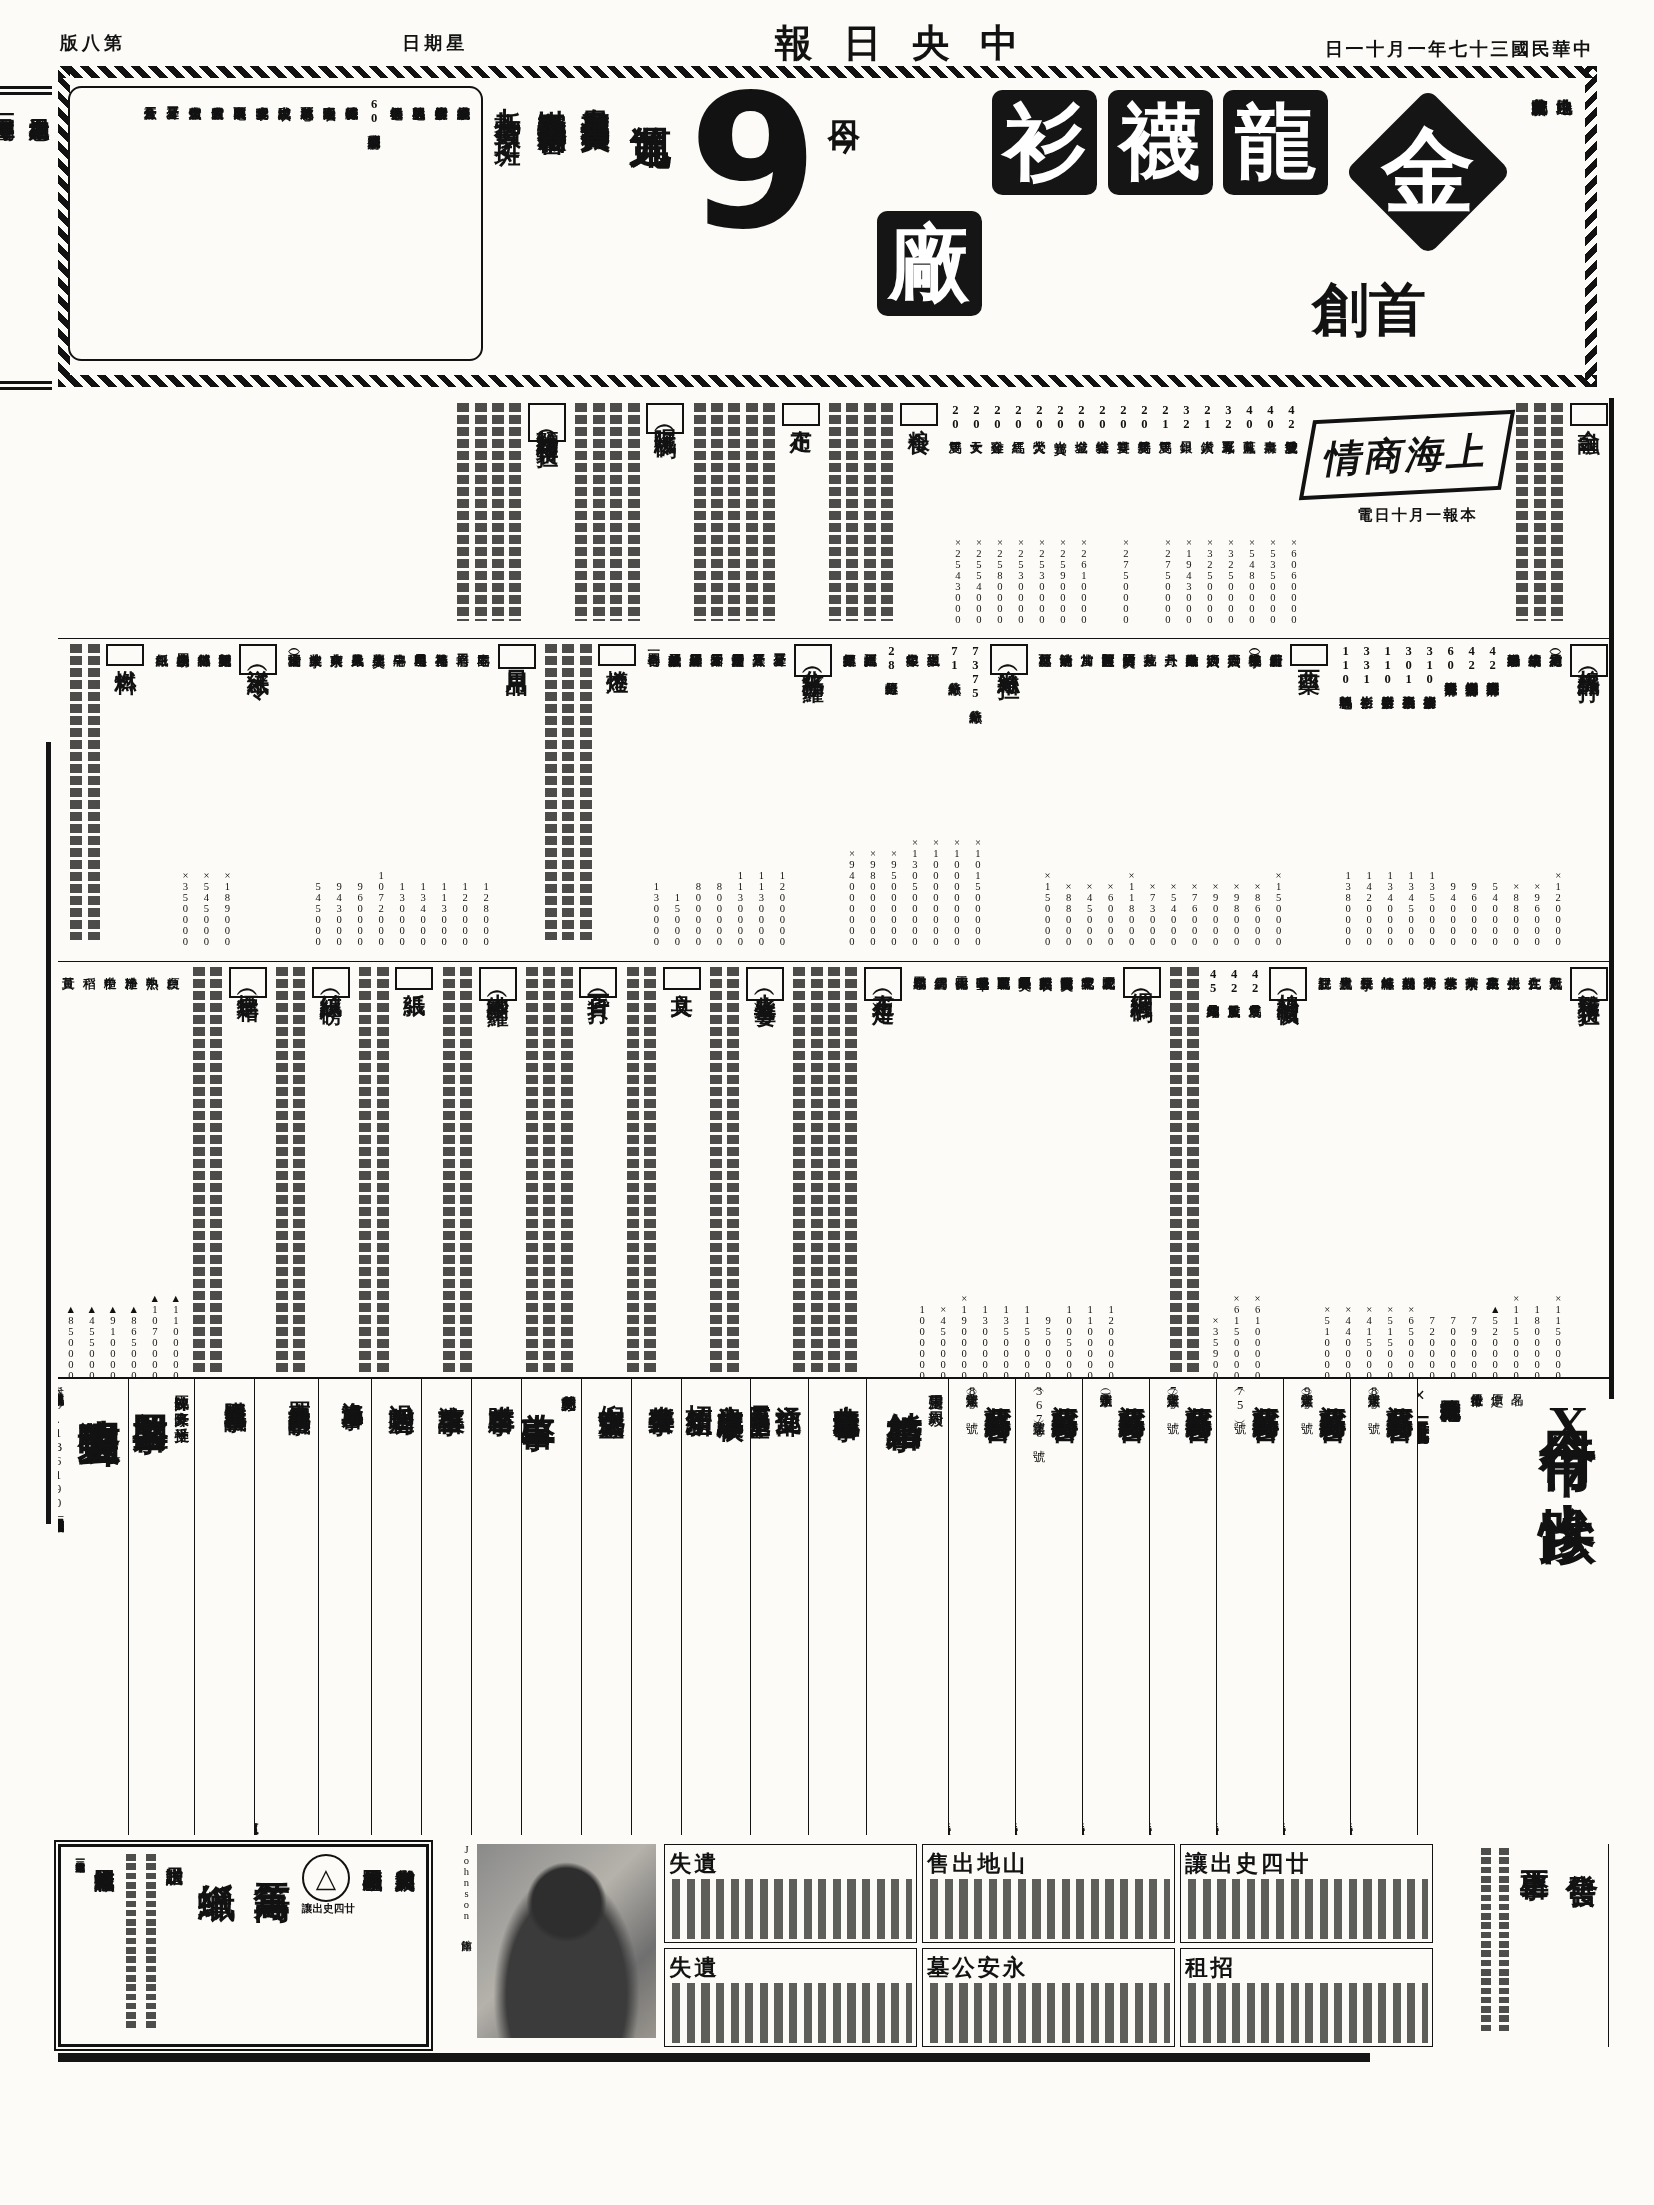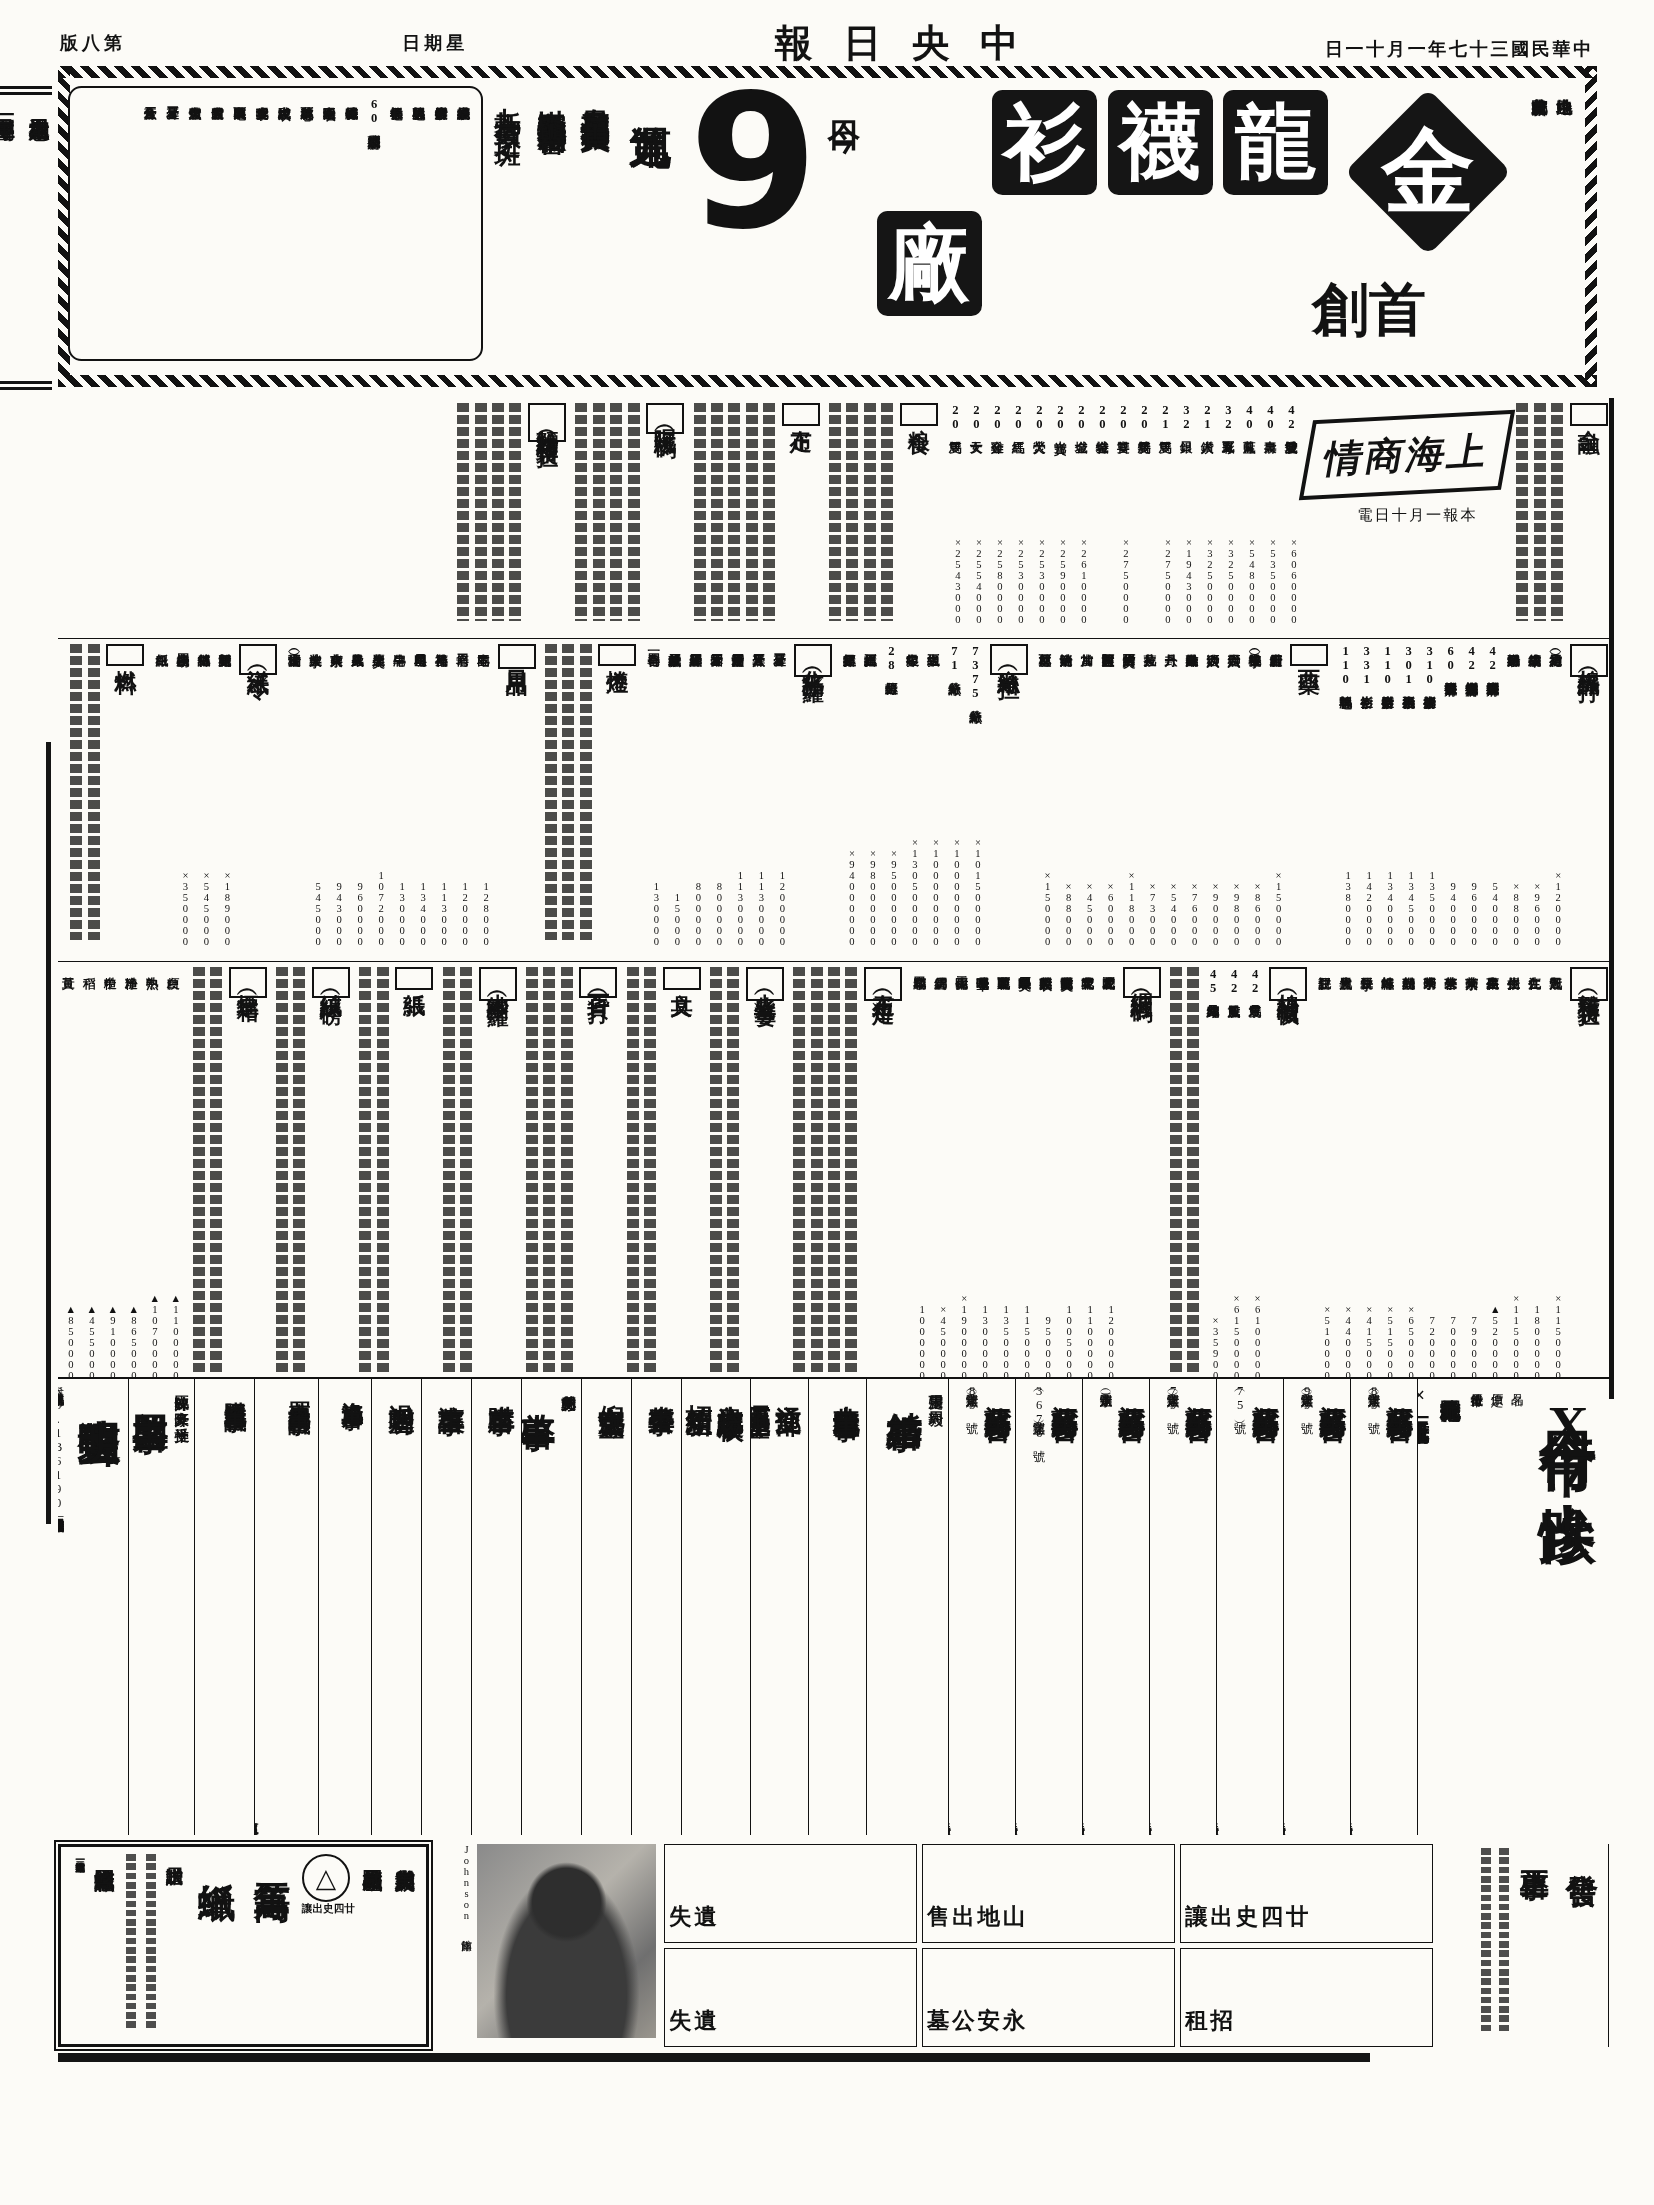--- a/index.html
+++ b/index.html
@@ -65,21 +65,21 @@
   .gitems{height:100%;overflow:hidden;}
   .mi{display:inline-flex;justify-content:space-between;height:97%;margin:0 2px;font-size:12.6px;overflow:hidden;}
   .mi .mn{font-weight:bold;}
   .mi .mp{font-size:10.6px;}
   .fx{display:inline-block;height:95%;width:12px;margin:0 2.7px;
       background:repeating-linear-gradient(180deg,#20201e 0 8.6px,transparent 8.6px 12px);opacity:.8;}
 
   .shq{width:199px;display:flex;flex-direction:column;align-items:center;gap:9.3px;padding-top:12px;flex:0 0 auto;}
   .shq-frame{border:4.6px solid #121212;padding:10.6px 14.6px;transform:skewX(-13deg) rotate(-3deg);
              font-size:38px;font-weight:900;letter-spacing:2.7px;white-space:nowrap;}
-  .shq-note{font-size:15.2px;font-weight:normal;letter-spacing:2px;margin-left:20px;}
+  .shq-note{font-size:15.2px;font-weight:bold;letter-spacing:2px;margin-left:20px;}
 
   
   .cls{position:absolute;top:1377px;left:58px;width:1551px;height:456px;display:flex;
        flex-direction:row-reverse;overflow:hidden;border-top:2px solid #121212;background:#fcfbf7;}
   .notice{border-left:1.3px solid #121212;padding:5.3px 3.3px;display:flex;flex-direction:row-reverse;
           gap:3.3px;flex:0 0 auto;box-sizing:border-box;overflow:hidden;}
   .nt{font-weight:900;letter-spacing:1.3px;line-height:1.05;}
   .t-xl{font-size:44px;} .t-lg{font-size:36px;} .t-md{font-size:26.5px;} .t-sm{font-size:22px;} .t-js{font-size:27px;}
   .npre{font-size:14.6px;font-weight:bold;height:96%;}
   .nmeta{font-size:12.6px;height:96%;}
@@ -106,22 +106,22 @@
   .wax .wsmall{font-size:10px;height:96%;}
   .photoad{width:219px;display:flex;flex-direction:row-reverse;gap:4px;}
   .photo{width:179px;height:194px;flex:0 0 auto;
          background:
            radial-gradient(circle at 50% 30%,#2e2e2e 0 34px,transparent 40px),
            radial-gradient(ellipse at 50% 78%,#3b3b3b 0 60px,transparent 73px),
            linear-gradient(135deg,#8a8a8a,#b5b2ab 45%,#6f6f6f 75%,#9a968e);}
   .photocap{font-size:10.6px;height:95%;}
   .midads{flex:1;display:flex;flex-direction:column;gap:5.3px;min-width:0;}
   .adrow{flex:1;display:flex;flex-direction:row-reverse;gap:5.3px;}
-  .sad{border:1.3px solid #121212;flex:1;padding:10px 4px;display:flex;flex-direction:row;
-       align-items:flex-end;overflow:hidden;}
+  .sad{border:1.3px solid #121212;flex:1;padding:3px 4px;display:flex;flex-direction:column;
+       align-items:flex-start;overflow:hidden;}
   .sad .st{font-size:22.5px;font-weight:900;letter-spacing:2.7px;white-space:nowrap;}
   .sad .sfx{flex:1;width:100%;
        background:repeating-linear-gradient(90deg,transparent 0 3.3px,#2a2a28 3.3px 11.3px,transparent 11.3px 14.6px),
                   repeating-linear-gradient(180deg,#fcfbf7 0 2px,transparent 2px 8px);opacity:.75;}
   .corr{width:159px;border-right:1.3px solid #121212;display:flex;flex-direction:row-reverse;gap:4px;padding:4px;}
   .corr .ct{font-size:29px;font-weight:900;height:96%;}
   .corr .cv{font-size:33px;font-weight:900;}
 
   .endrule{position:absolute;top:2053px;left:58px;width:1312px;height:8.6px;background:#151515;}
   .edgebar-l{position:absolute;top:742px;left:46px;width:4.6px;height:782px;background:#151515;}

